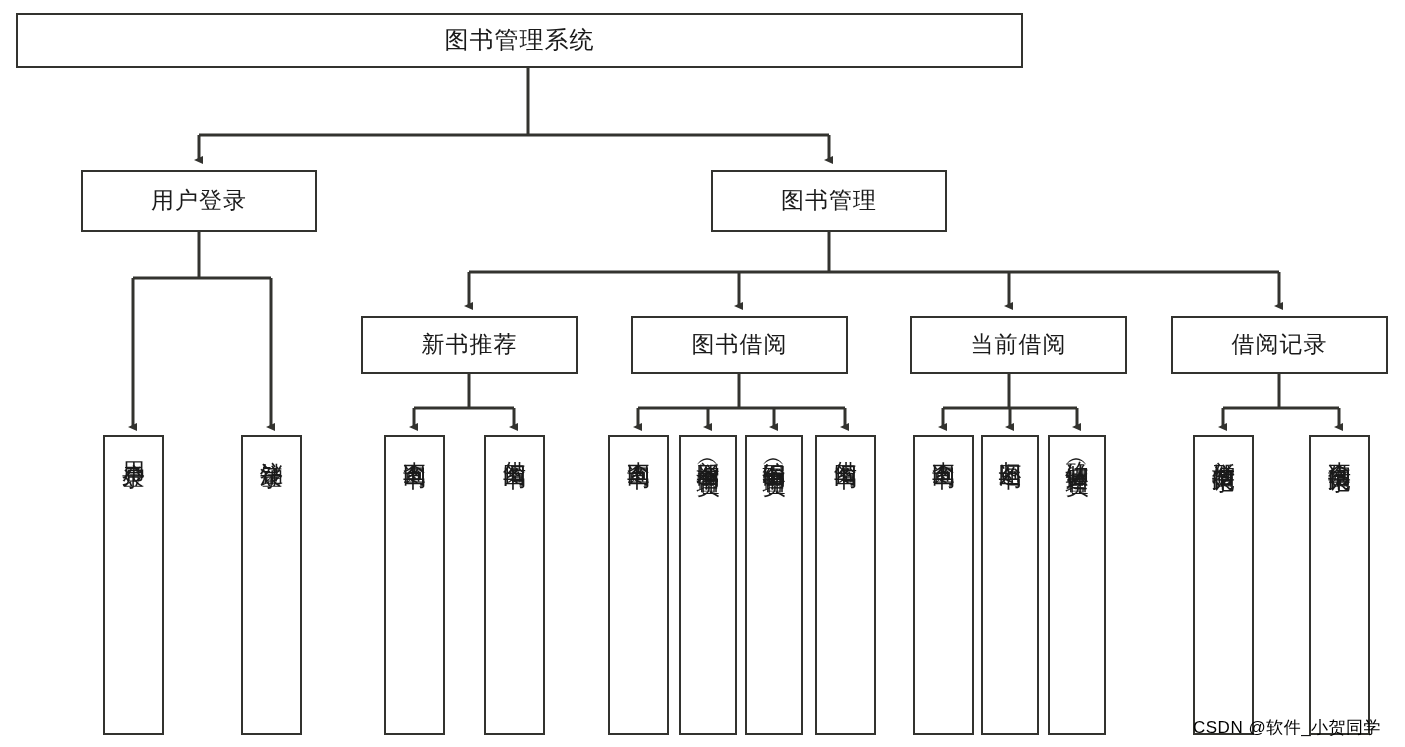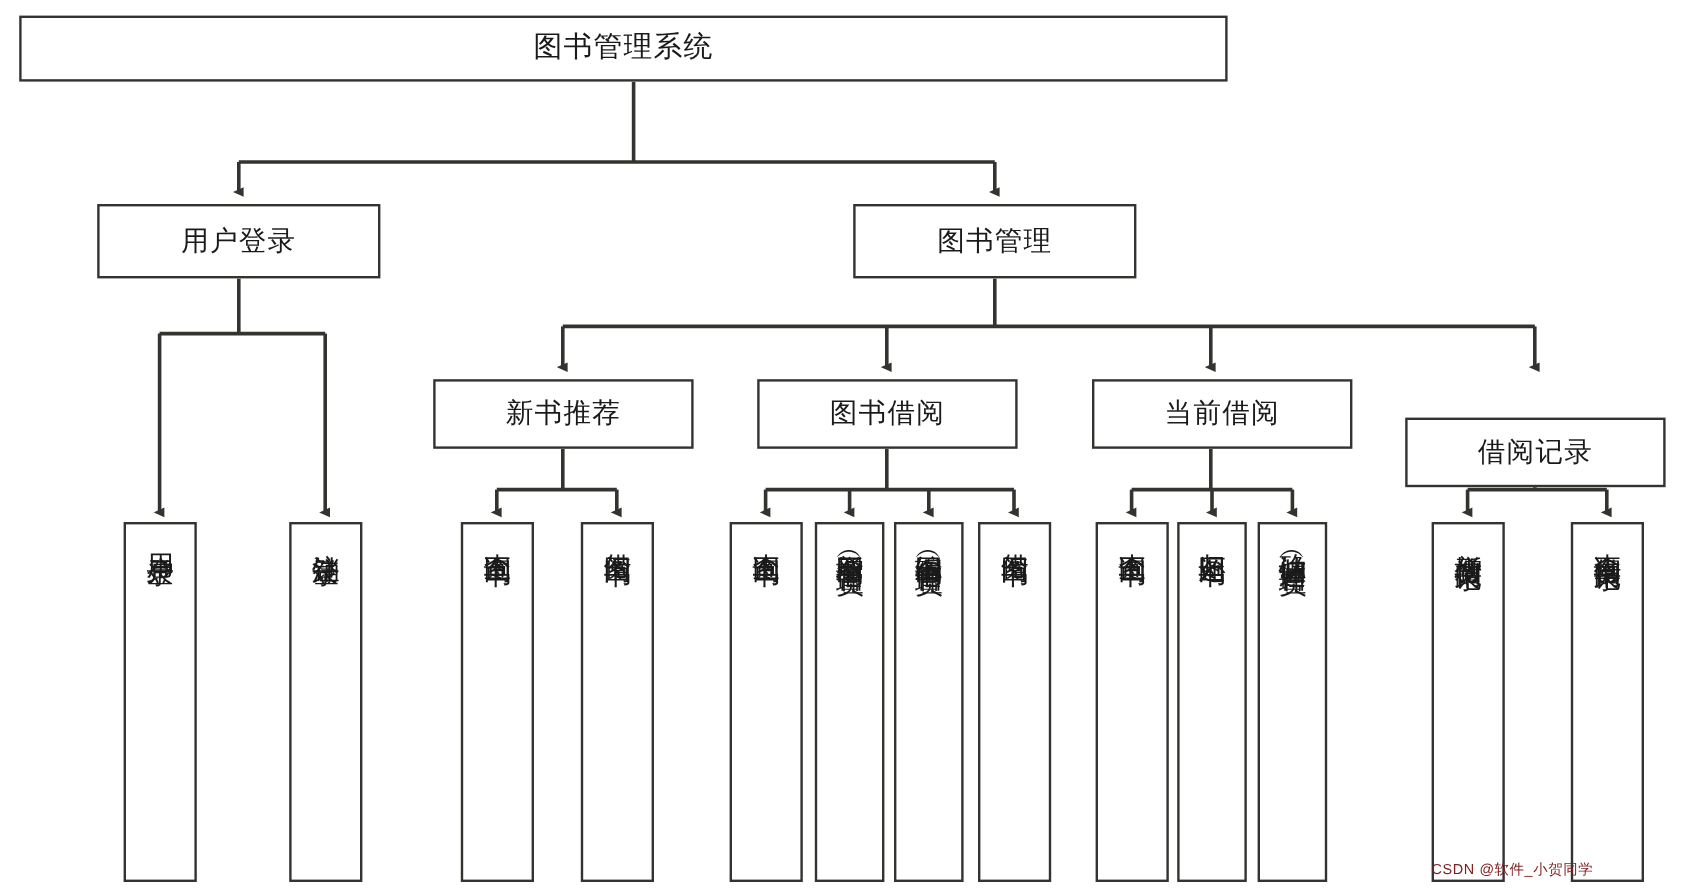--- a/index.html
+++ b/index.html
@@ -52,22 +52,22 @@
     writing-mode: vertical-rl;
     text-orientation: upright;
     font-size: 23px;
     line-height: 1.18;
     letter-spacing: 2px;
     white-space: nowrap;
     color: #1a1a1a;
   }
   .watermark {
     position: absolute;
-    font-size: 12px;
-    color: #7f1d1d;
+    font-size: 17px;
+    color: #000000;
     white-space: nowrap;
     letter-spacing: 0.5px;
   }
 </style>
 </head>
 <body>
 
 <div id="canvas">
 
   <svg class="edges" viewBox="0 0 1405 747">
@@ -137,21 +137,21 @@
   </div>
 
   <div class="node horiz" style="left:361px; top:316px; width:217px; height:58px;">
     <span>新书推荐</span>
   </div>
 
   <div class="node horiz" style="left:910px; top:316px; width:217px; height:58px;">
     <span>当前借阅</span>
   </div>
 
-  <div class="node horiz" style="left:1171px; top:316px; width:217px; height:58px;margin-top:32px;">
+  <div class="node horiz" style="left:1171px; top:316px; width:217px; height:58px;">
     <span>借阅记录</span>
   </div>
 
   <div class="node leaf" style="left:103px; top:435px; width:61px; height:300px;">
     <span class="vtext">用户登录</span>
   </div>
 
   <div class="node leaf" style="left:241px; top:435px; width:61px; height:300px;">
     <span class="vtext">注销登录</span>
   </div>

